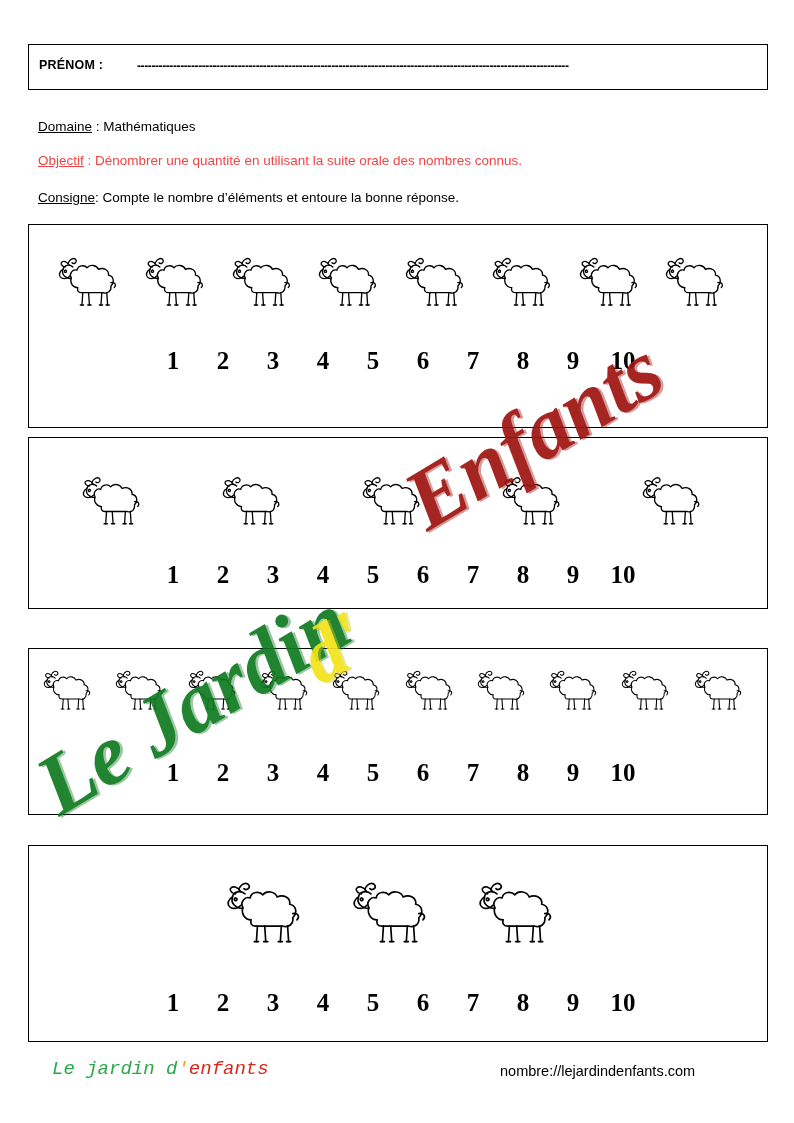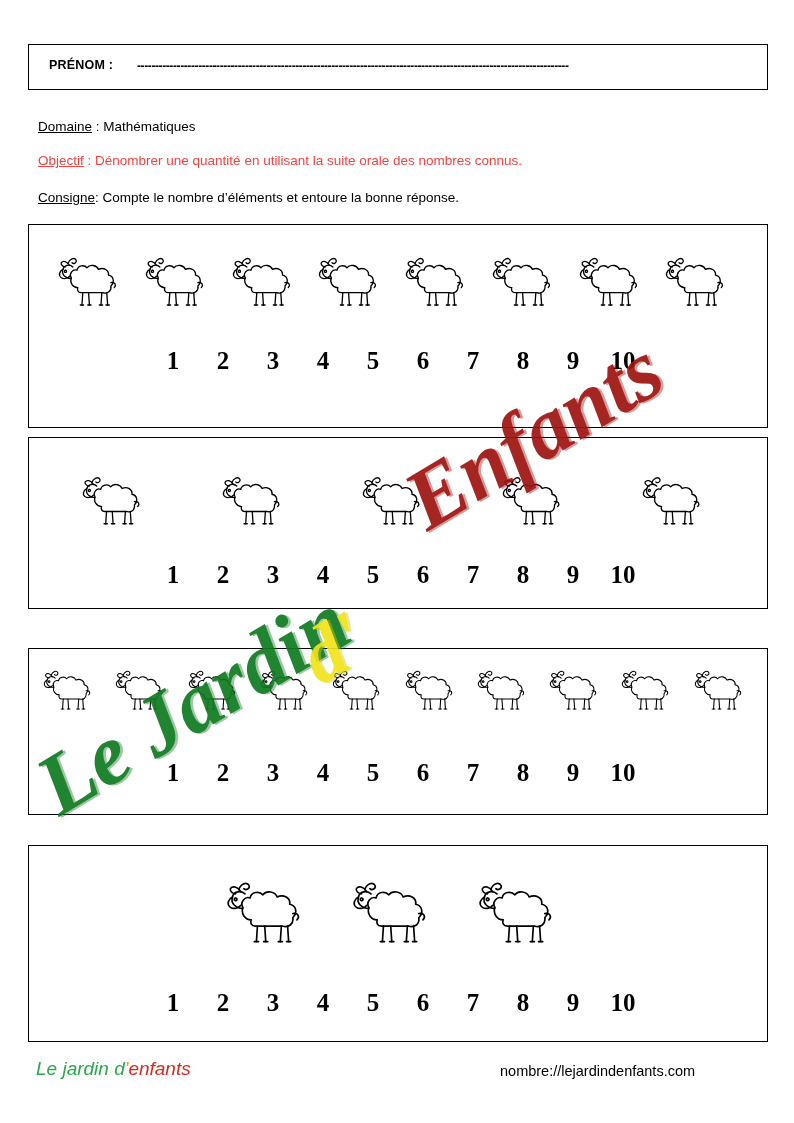--- a/index.html
+++ b/index.html
@@ -32,21 +32,20 @@
     border: 1px solid #000;
     box-sizing: border-box;
   }
   .name-label {
     position: absolute;
     left: 10px;
     top: 13px;
     font-size: 12.5px;
     font-weight: bold;
     letter-spacing: .2px;
-    margin-left: 10px;
   }
   .name-dots {
     position: absolute;
     left: 108px;
     top: 14px;
     width: 620px;
     font-size: 12px;
     font-weight: bold;
     letter-spacing: -0.4px;
     white-space: nowrap;
@@ -122,23 +121,23 @@
   .row-4 .number-strip { top: 143px; font-size: 25px; }
   .row-4 .number-strip span { width: 50px; }
 
   .sheep {
     display: block;
   }
 
   
   .footer-logo {
     position: absolute;
-    left: 36px;
+    left: 52px;
     top: 1058px;
-    font-family: Liberation Sans, sans-serif;
+    font-family: Liberation Mono, monospace;
     font-style: italic;
     font-size: 19px;
     white-space: nowrap;
   }
   .footer-logo .g { color: #2aa84a; }
   .footer-logo .o { color: #f0a41e; }
   .footer-logo .r { color: #d52b1e; }
 
   .footer-url {
     position: absolute;

